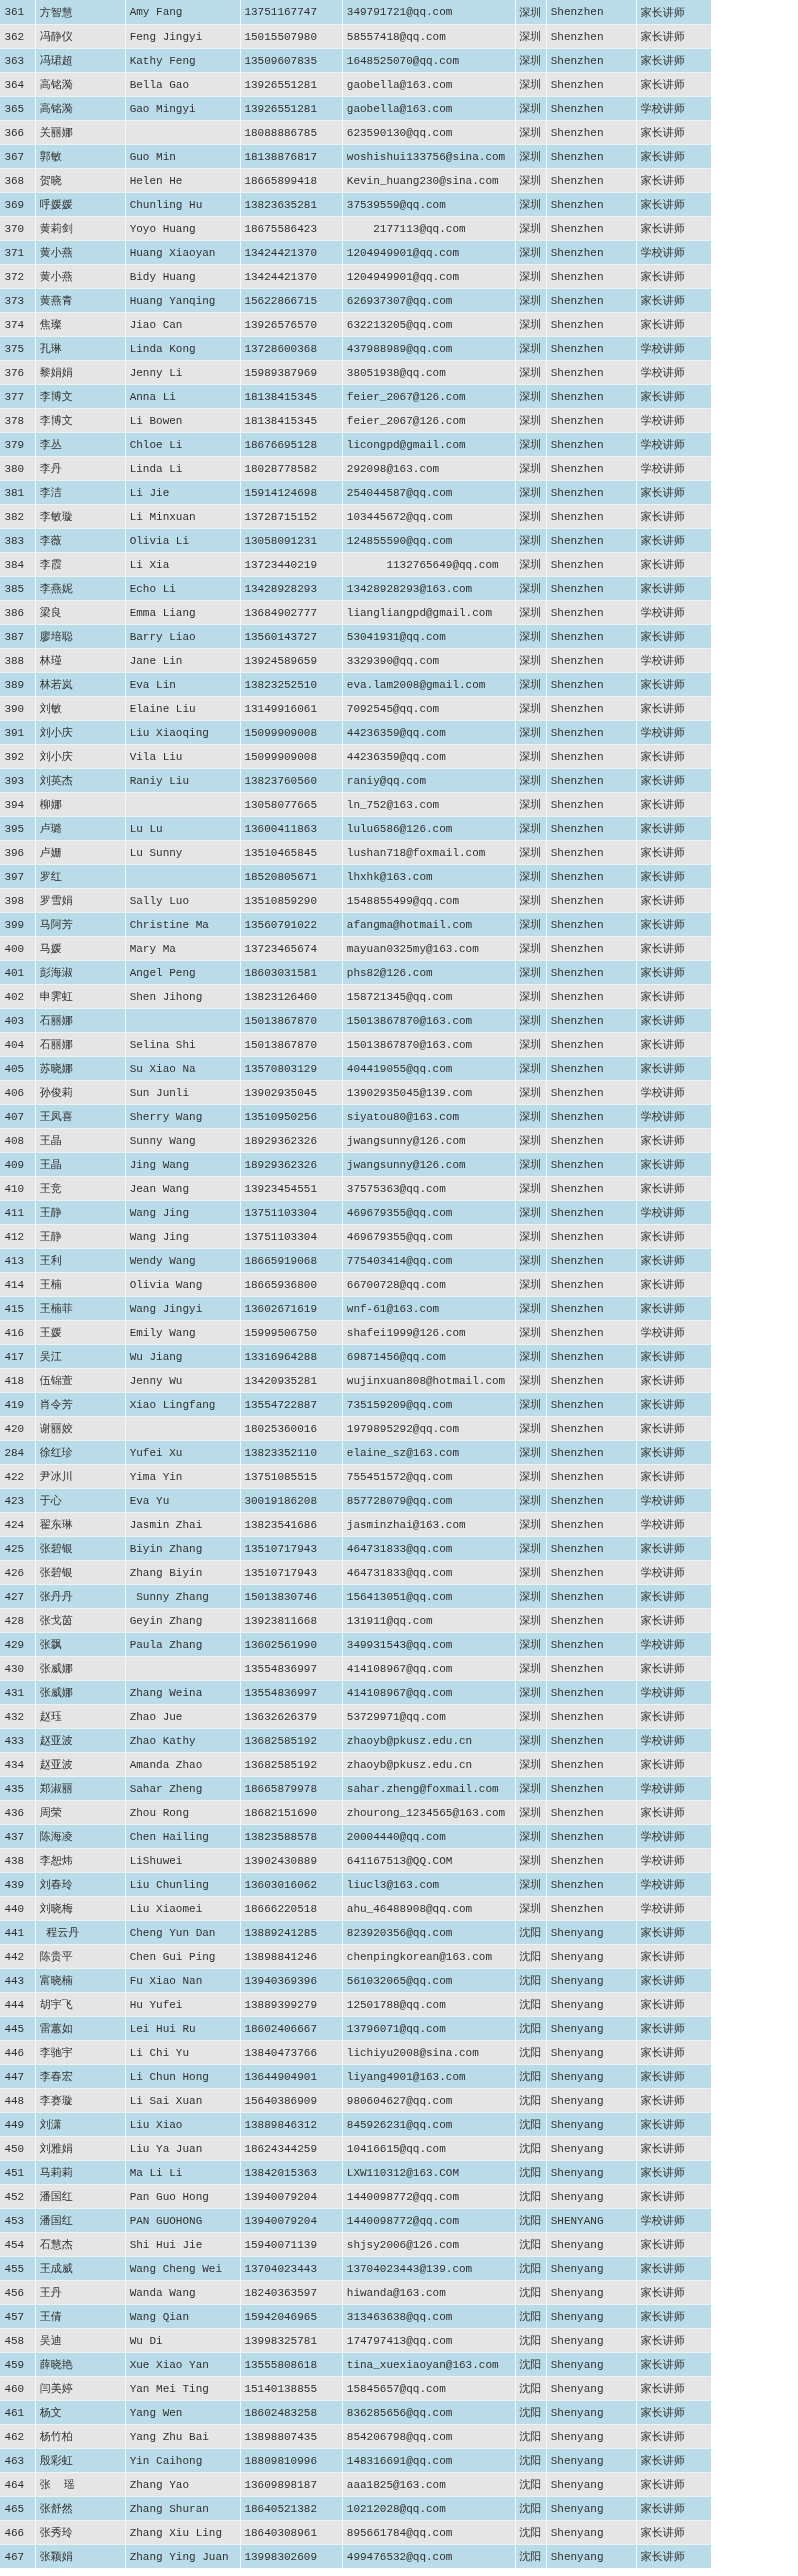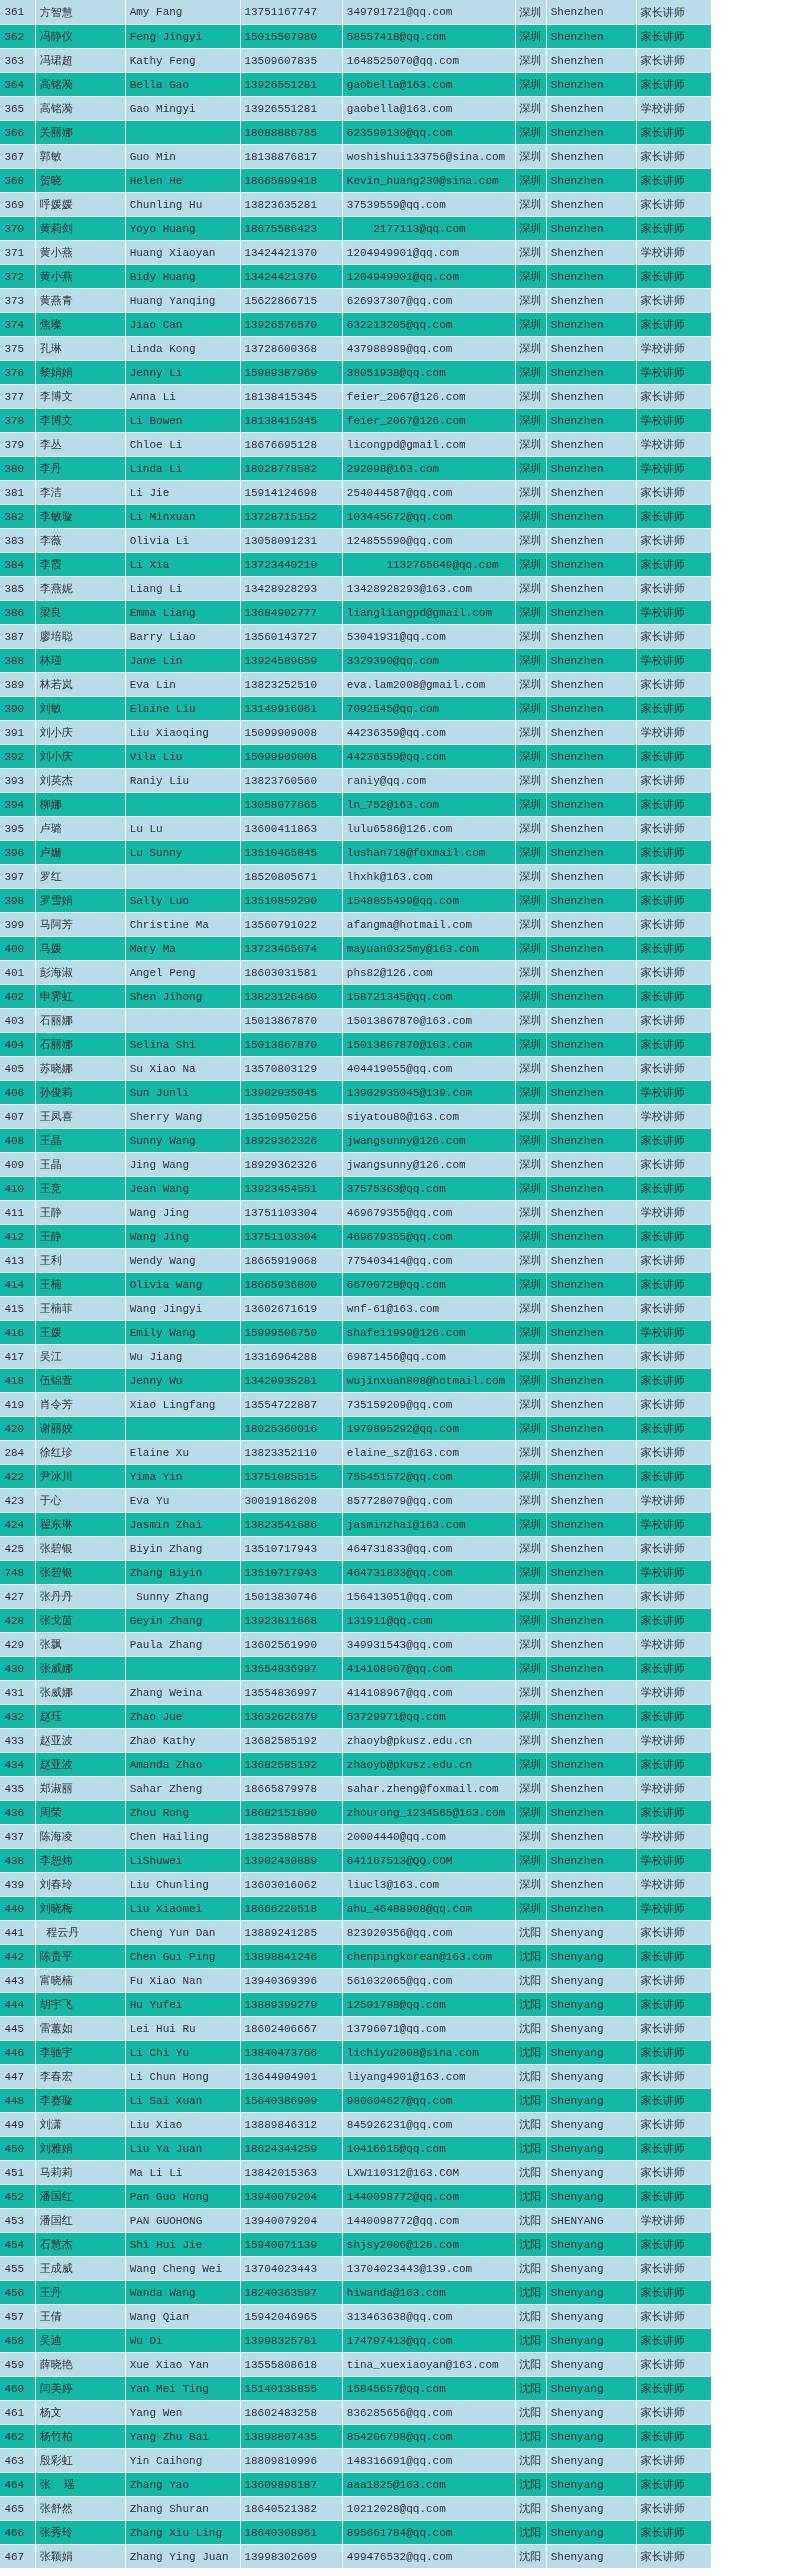--- a/index.html
+++ b/index.html
@@ -12,21 +12,21 @@
   }
   .row{
     display:flex;
     height:24px;
     box-sizing:border-box;
     border-top:1.5px solid #e9f4f9;
     align-items:center;
   }
   .row:first-child{border-top:none;}
   .row.dark{background:#badce9;}
-  .row.light{background:#14b8a6;}
+  .row.light{background:#e5e5e5;}
   .cell{
     box-sizing:border-box;
     height:100%;
     display:flex;
     align-items:center;
     overflow:hidden;
     white-space:pre;
     padding-left:3.6px;
     border-right:0.7px solid #f2f9fc;
   }
@@ -279,21 +279,21 @@
       <div class="cell c2">Li Xia</div>
       <div class="cell c3">13723440219</div>
       <div class="cell c4">      1132765649@qq.com</div>
       <div class="cell c5">深圳</div>
       <div class="cell c6">Shenzhen</div>
       <div class="cell c7">家长讲师</div>
     </div>
     <div class="row dark">
       <div class="cell c0">385</div>
       <div class="cell c1">李燕妮</div>
-      <div class="cell c2">Liang Li</div>
+      <div class="cell c2">Echo Li</div>
       <div class="cell c3">13428928293</div>
       <div class="cell c4">13428928293@163.com</div>
       <div class="cell c5">深圳</div>
       <div class="cell c6">Shenzhen</div>
       <div class="cell c7">家长讲师</div>
     </div>
     <div class="row light">
       <div class="cell c0">386</div>
       <div class="cell c1">梁良</div>
       <div class="cell c2">Emma Liang</div>
@@ -639,21 +639,21 @@
       <div class="cell c2"></div>
       <div class="cell c3">18025360016</div>
       <div class="cell c4">1979895292@qq.com</div>
       <div class="cell c5">深圳</div>
       <div class="cell c6">Shenzhen</div>
       <div class="cell c7">家长讲师</div>
     </div>
     <div class="row dark">
       <div class="cell c0">284</div>
       <div class="cell c1">徐红珍</div>
-      <div class="cell c2">Elaine Xu</div>
+      <div class="cell c2">Yufei Xu</div>
       <div class="cell c3">13823352110</div>
       <div class="cell c4">elaine_sz@163.com</div>
       <div class="cell c5">深圳</div>
       <div class="cell c6">Shenzhen</div>
       <div class="cell c7">家长讲师</div>
     </div>
     <div class="row light">
       <div class="cell c0">422</div>
       <div class="cell c1">尹冰川</div>
       <div class="cell c2">Yima Yin</div>
@@ -687,21 +687,21 @@
       <div class="cell c0">425</div>
       <div class="cell c1">张碧银</div>
       <div class="cell c2">Biyin Zhang</div>
       <div class="cell c3">13510717943</div>
       <div class="cell c4">464731833@qq.com</div>
       <div class="cell c5">深圳</div>
       <div class="cell c6">Shenzhen</div>
       <div class="cell c7">家长讲师</div>
     </div>
     <div class="row light">
-      <div class="cell c0">748</div>
+      <div class="cell c0">426</div>
       <div class="cell c1">张碧银</div>
       <div class="cell c2">Zhang Biyin</div>
       <div class="cell c3">13510717943</div>
       <div class="cell c4">464731833@qq.com</div>
       <div class="cell c5">深圳</div>
       <div class="cell c6">Shenzhen</div>
       <div class="cell c7">学校讲师</div>
     </div>
     <div class="row dark">
       <div class="cell c0">427</div>

